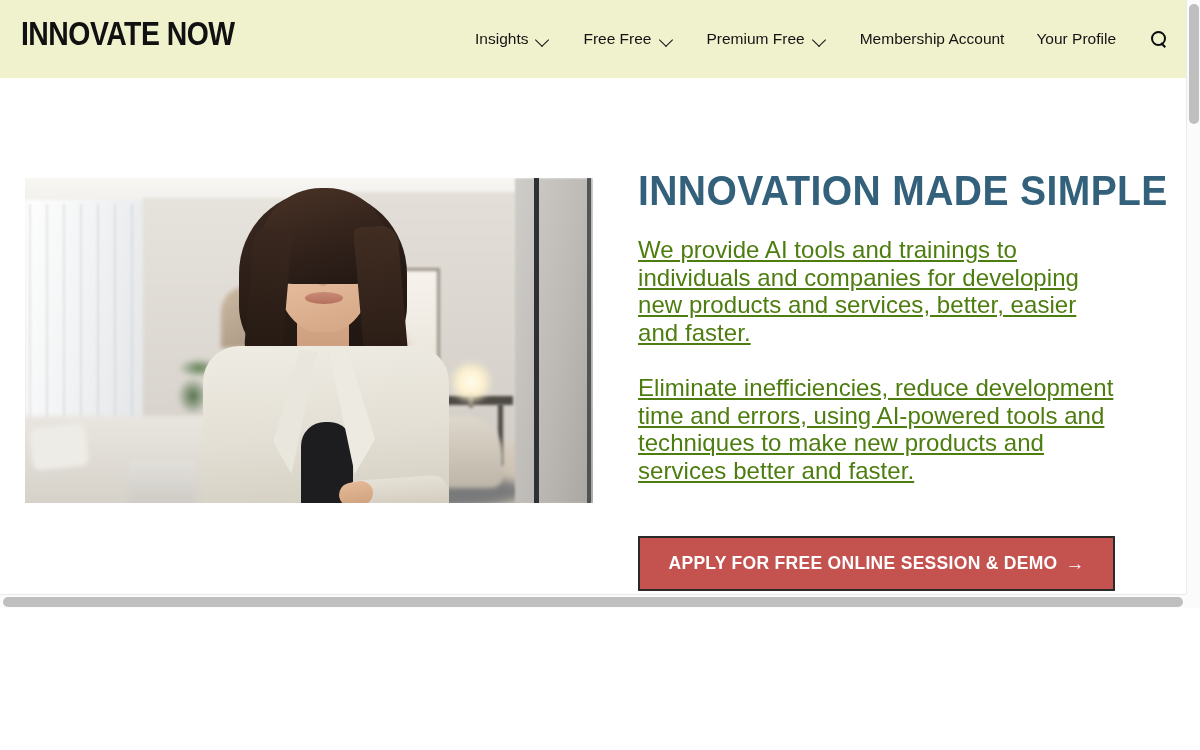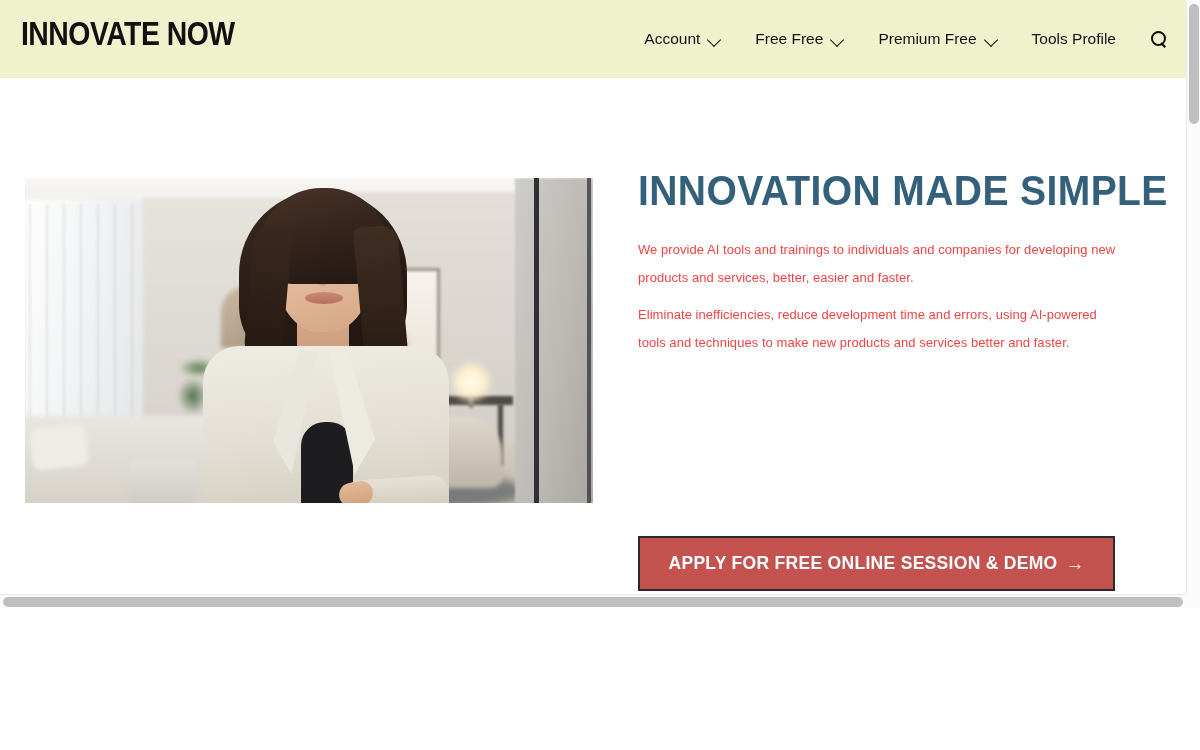--- a/index.html
+++ b/index.html
@@ -409,26 +409,27 @@
     font-size: 42px;
     line-height: 46px;
     letter-spacing: 0.4px;
     color: #33617c;
     transform: scaleX(0.93);
     transform-origin: left top;
     white-space: nowrap;
   }
   .hero-para {
     margin-top: 22px;
-    font-size: 13px;
+    font-size: 24px;
     line-height: 27.5px;
-    color: #ef4444;
+    color: #4d7c0f;
     letter-spacing: 0.05px;
-  }
-  #hero-para-2 { margin-top: 10px; }
+    text-decoration: underline;
+  }
+  #hero-para-2 { margin-top: 28px; }
 
   #cta-button {
     position: absolute;
     left: 0;
     top: 368px;
     width: 477px;
     height: 55px;
     background: #c4524f;
     border: 2px solid #2a2a2a;
     display: flex;
@@ -644,37 +645,40 @@
 
   <div id="viewport">
 
     <div id="site-header">
 
       <div id="brand-logo">INNOVATE NOW</div>
 
       <nav id="main-nav">
 
         <div class="nav-item">
-          <span class="nav-label">Account</span>
+          <span class="nav-label">Insights</span>
           <span class="chevron-down"></span>
         </div>
 
         <div class="nav-item">
           <span class="nav-label">Free Free</span>
           <span class="chevron-down"></span>
         </div>
 
         <div class="nav-item">
           <span class="nav-label">Premium Free</span>
           <span class="chevron-down"></span>
         </div>
 
-
         <div class="nav-item">
-          <span class="nav-label">Tools Profile</span>
+          <span class="nav-label">Membership Account</span>
+        </div>
+
+        <div class="nav-item">
+          <span class="nav-label">Your Profile</span>
         </div>
 
         <div id="search-button">
           <span class="search-glyph"></span>
         </div>
 
       </nav>
     </div>
 
     <section id="hero">

